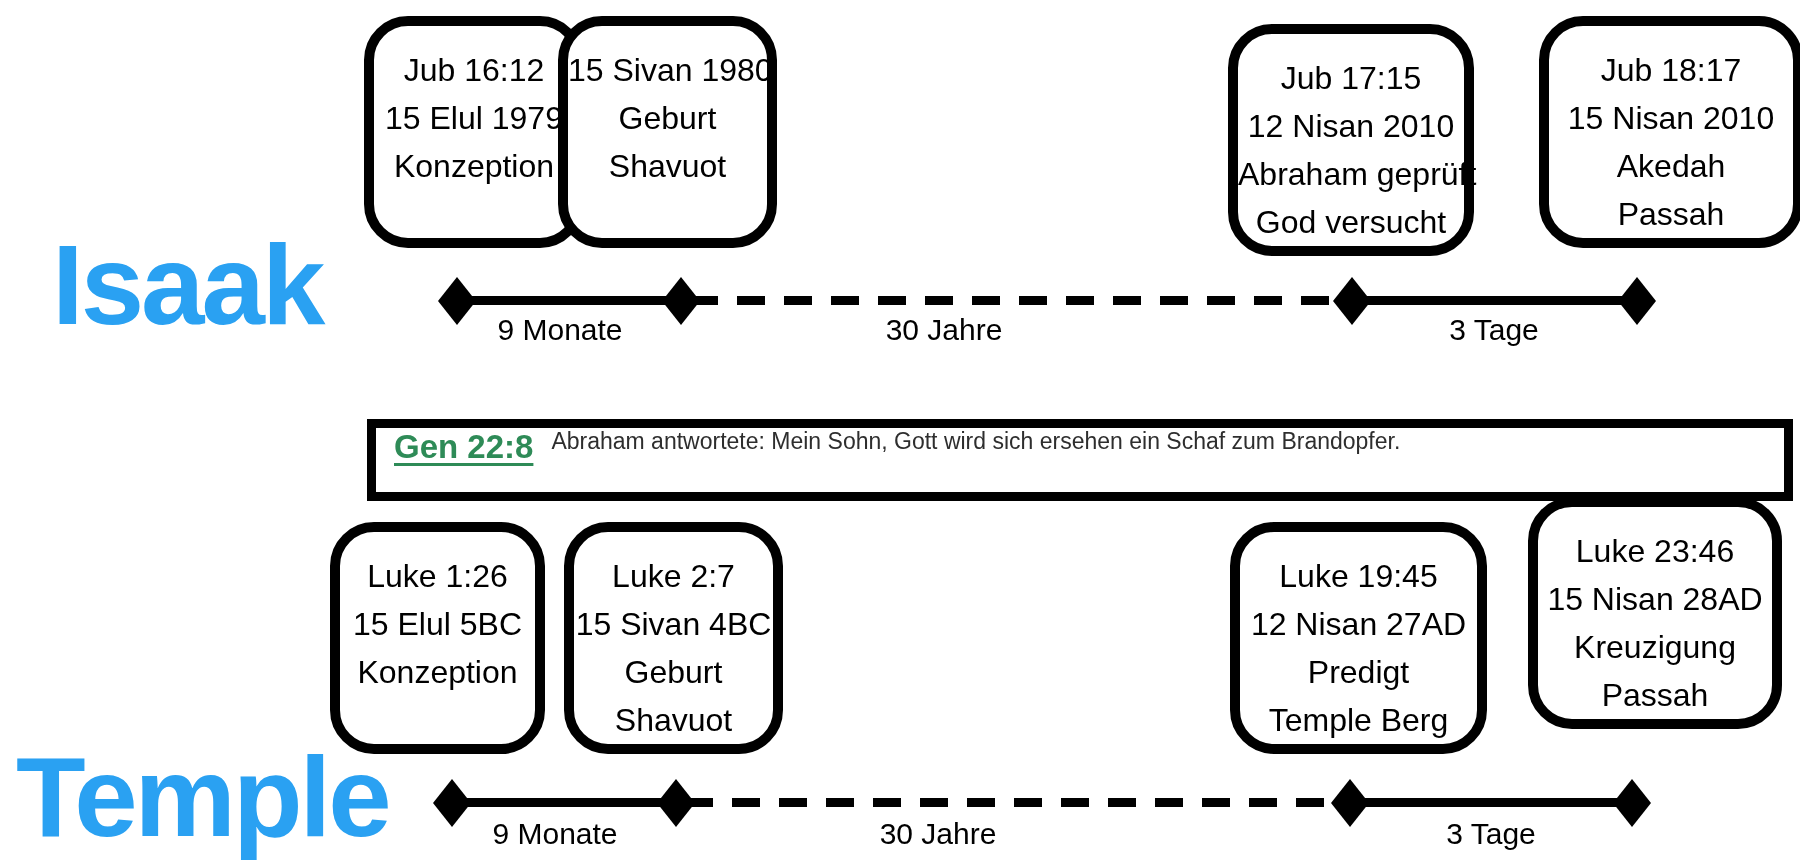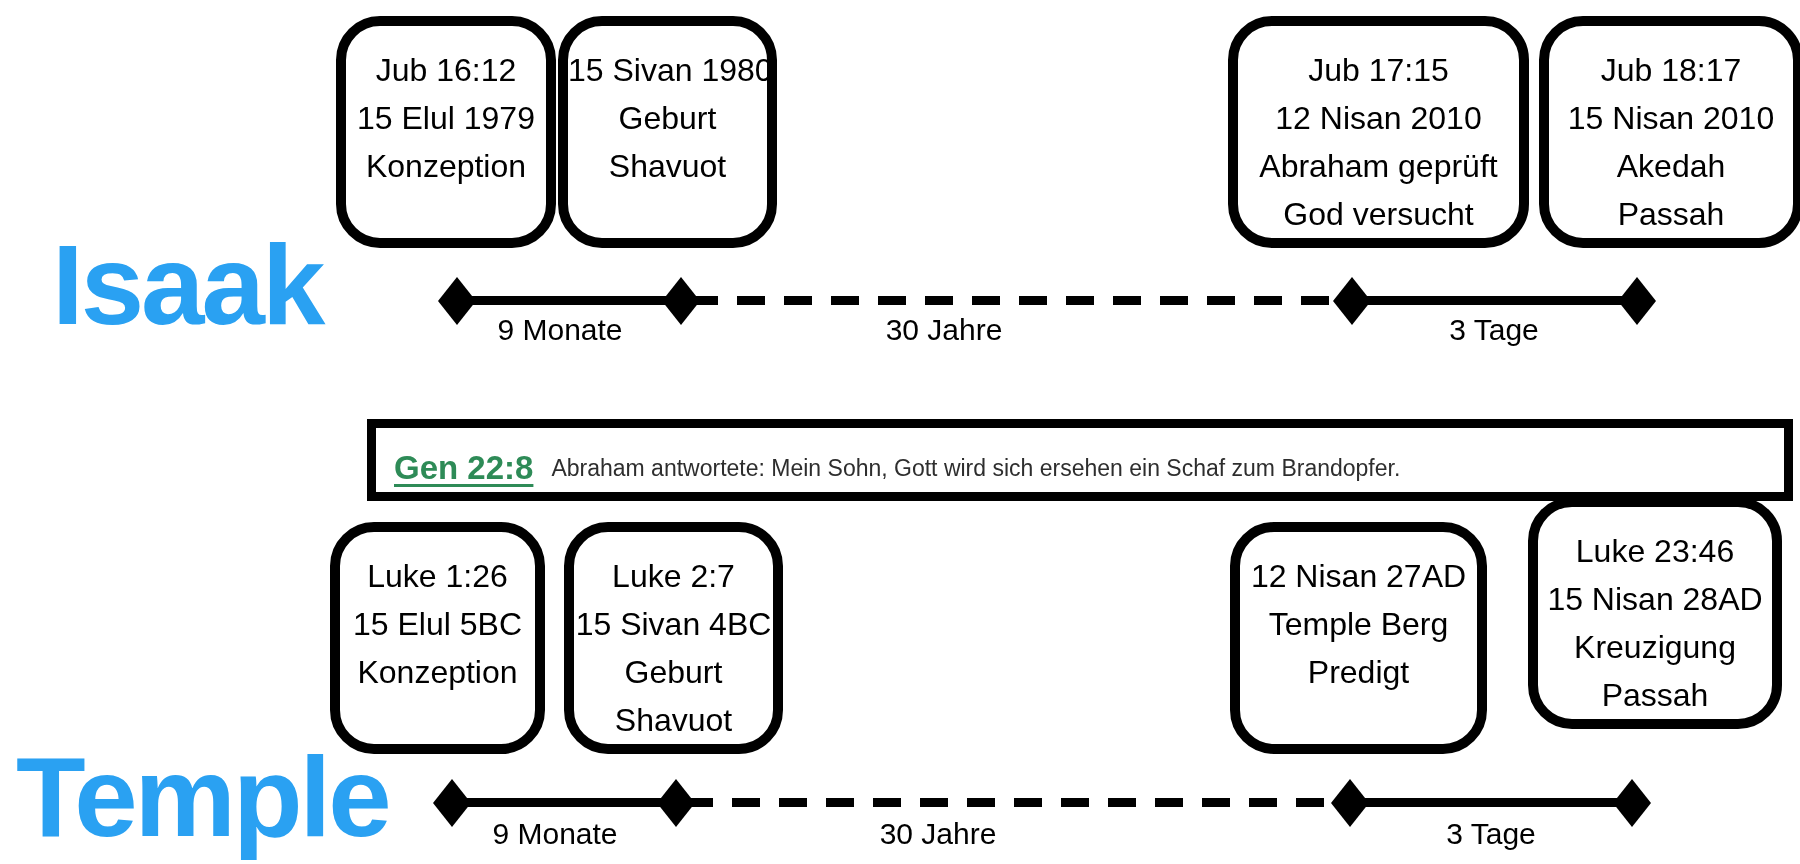--- a/index.html
+++ b/index.html
@@ -62,22 +62,21 @@
   }
   
   .verse-box{
     position:absolute;
     left:367px;top:419px;
     width:1426px;height:82px;
     box-sizing:border-box;
     border:9px solid #000000;
     background:#ffffff;
     display:flex;
-    align-items:center;
-    padding:16px 16px 0 18px;
+    padding:0 16px 0 18px;
   }
   .verse-ref{
     font-size:33px;
     font-weight:bold;
     color:#2E8B57;
     text-decoration:underline;
     text-decoration-thickness:3px;
     text-underline-offset:5px;
     margin-right:18px;
     white-space:nowrap;
@@ -89,34 +88,34 @@
     white-space:nowrap;
   }
 </style>
 </head>
 <body>
 
 <div class="stage">
 
   <div class="row-label" style="left:52px;top:228px">Isaak</div>
 
-  <div class="box" style="left:336px;top:16px;width:220px">
+  <div class="box" style="left:364px;top:16px;width:220px">
     <div class="bl">Jub 16:12</div>
     <div class="bl">15 Elul 1979</div>
     <div class="bl">Konzeption</div>
     <div class="bl"></div>
   </div>
 
   <div class="box" style="left:558px;top:16px;width:219px">
     <div class="bl">15 Sivan 1980</div>
     <div class="bl">Geburt</div>
     <div class="bl">Shavuot</div>
   </div>
 
-  <div class="box" style="left:1228px;top:16px;width:301px">
+  <div class="box" style="left:1228px;top:24px;width:246px">
     <div class="bl">Jub 17:15</div>
     <div class="bl">12 Nisan 2010</div>
     <div class="bl">Abraham geprüft</div>
     <div class="bl">God versucht</div>
   </div>
 
   <div class="box" style="left:1539px;top:16px;width:264px">
     <div class="bl">Jub 18:17</div>
     <div class="bl">15 Nisan 2010</div>
     <div class="bl">Akedah</div>
@@ -151,23 +150,24 @@
   </div>
 
   <div class="box" style="left:564px;top:522px;width:219px">
     <div class="bl">Luke 2:7</div>
     <div class="bl">15 Sivan 4BC</div>
     <div class="bl">Geburt</div>
     <div class="bl">Shavuot</div>
   </div>
 
   <div class="box" style="left:1230px;top:522px;width:257px">
+    <div class="bl">Luke 19:45</div>
     <div class="bl">12 Nisan 27AD</div>
+    <div class="bl">Predigt</div>
     <div class="bl">Temple Berg</div>
-    <div class="bl">Predigt</div>
   </div>
 
   <div class="box" style="left:1528px;top:497px;width:254px">
     <div class="bl">Luke 23:46</div>
     <div class="bl">15 Nisan 28AD</div>
     <div class="bl">Kreuzigung</div>
     <div class="bl">Passah</div>
   </div>
 
   <div class="tl-line" style="left:452px;top:798px;width:224px"></div>

